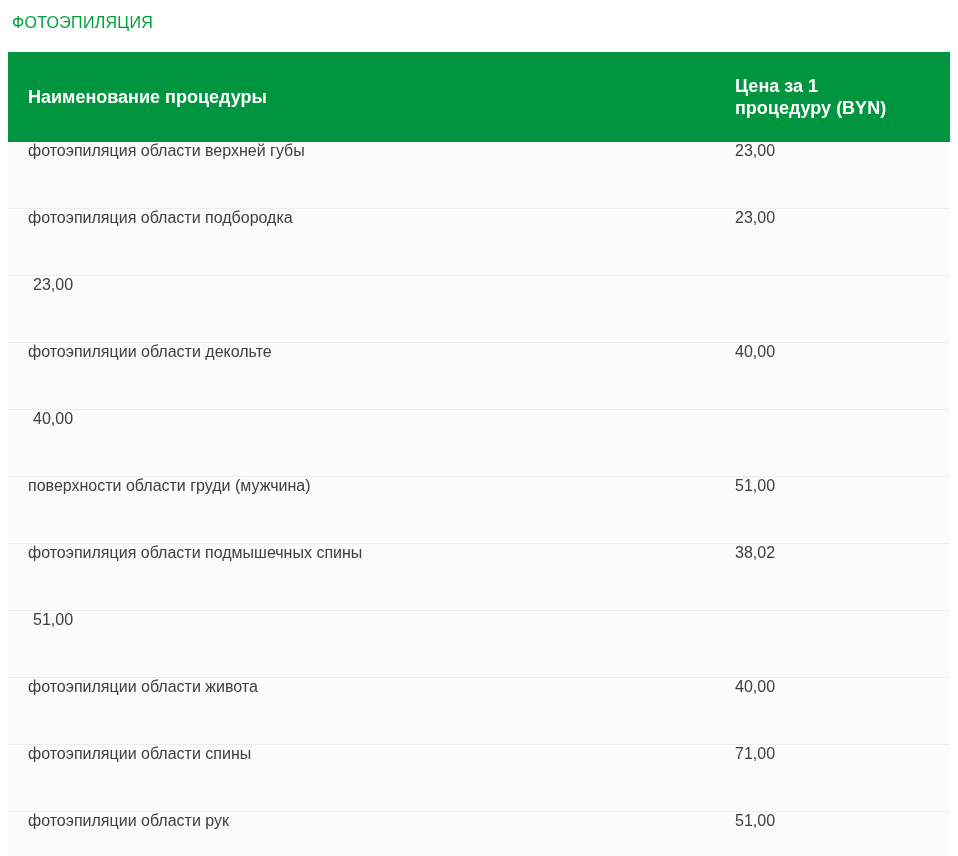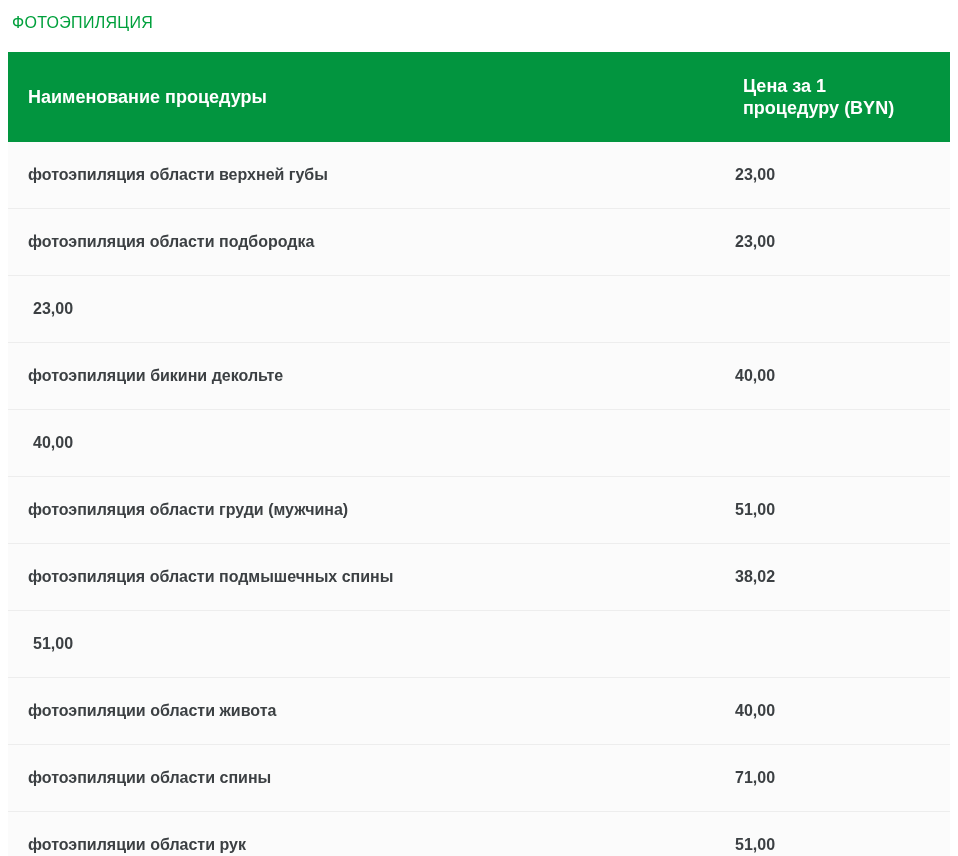--- a/index.html
+++ b/index.html
@@ -45,31 +45,29 @@
     padding: 0 20px;
     min-width: 0;
   }
   .col-price {
     flex: 0 0 240px;
     padding: 0 20px 0 25px;
   }
   .price-head-label {
     display: inline-block;
     max-width: 175px;
-    margin-left: 8px;
   }
   .tbody .tr {
     display: flex;
-    align-items: center;
+    align-items: flex-start;
     height: 67px;
     background: var(--row-background, #FBFBFB);
     border-bottom: 1px solid var(--row-separator, #EDEDED);
     font-size: 16px;
     color: var(--row-text, #3C4043);
-    font-weight: bold;
   }
 </style>
 </head>
 <body>
 
 <div class="viewport">
   <div class="page">
 
     <h2 class="page-title">ФОТОЭПИЛЯЦИЯ</h2>
 
@@ -91,30 +89,30 @@
   <div class="tr">
     <div class="col-name">фотоэпиляция области подбородка</div>
     <div class="col-price">23,00</div>
   </div>
 
   <div class="tr">
     <div class="col-price">23,00</div>
   </div>
 
   <div class="tr">
-    <div class="col-name">фотоэпиляции бикини декольте</div>
+    <div class="col-name">фотоэпиляции области декольте</div>
     <div class="col-price">40,00</div>
   </div>
 
   <div class="tr">
     <div class="col-price">40,00</div>
   </div>
 
   <div class="tr">
-    <div class="col-name">фотоэпиляция области груди (мужчина)</div>
+    <div class="col-name">поверхности области груди (мужчина)</div>
     <div class="col-price">51,00</div>
   </div>
 
   <div class="tr">
     <div class="col-name">фотоэпиляция области подмышечных спины</div>
     <div class="col-price">38,02</div>
   </div>
 
   <div class="tr">
     <div class="col-price">51,00</div>

